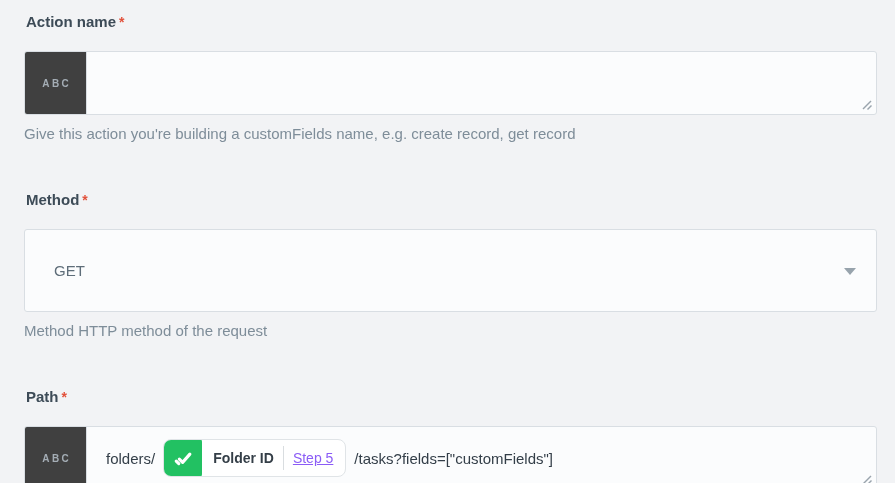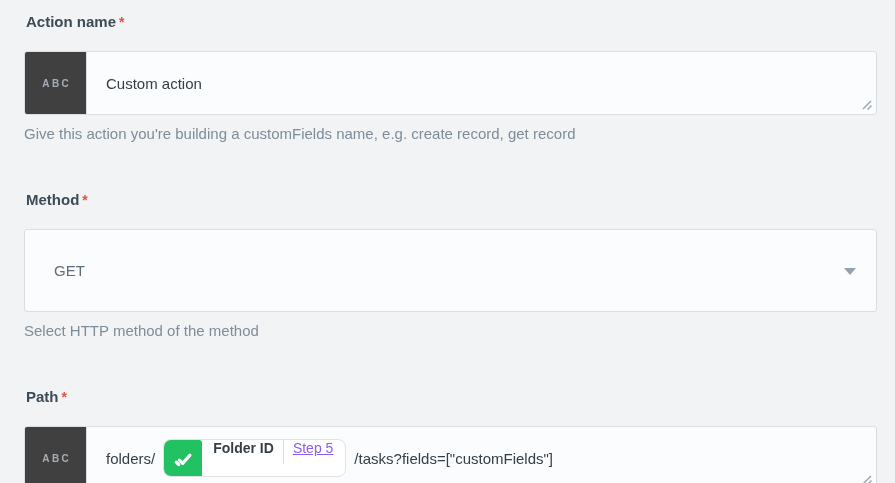--- a/index.html
+++ b/index.html
@@ -99,20 +99,21 @@
 
   .helper-text {
     margin-top: 10px;
     font-size: 15px;
     line-height: 18px;
     color: #7e8d99;
   }
 
   .token-pill {
     display: inline-flex;
+    align-items: center;
     height: 38px;
     margin: 0 8px;
     background: #ffffff;
     border: 1px solid #e0e4e7;
     border-radius: 8px;
     overflow: hidden;
     cursor: pointer;
     flex: 0 0 auto;
   }
   .token-icon-box {
@@ -147,36 +148,35 @@
 </style>
 </head>
 <body>
 
 <div class="form">
 
   <div class="form-section">
     <div class="field-label"><span>Action name</span><span class="required-star">*</span></div>
     <div class="input-row">
       <div class="prefix-badge">ABC</div>
-      <div class="input-value">Custom action</div>
       <svg class="resize-handle" viewBox="0 0 11 11">
         <line x1="2" y1="10" x2="10" y2="2" stroke="#9aa4ad" stroke-width="1.4"></line>
         <line x1="6.5" y1="10.5" x2="10.5" y2="6.5" stroke="#9aa4ad" stroke-width="1.4"></line>
       </svg>
     </div>
     <div class="helper-text">Give this action you're building a customFields name, e.g. create record, get record</div>
   </div>
 
   <div class="form-section">
     <div class="field-label"><span>Method</span><span class="required-star">*</span></div>
     <div class="select-row">
       <span>GET</span>
       <span class="select-caret"></span>
     </div>
-    <div class="helper-text">Select HTTP method of the method</div>
+    <div class="helper-text">Method HTTP method of the request</div>
   </div>
 
   <div class="form-section">
     <div class="field-label"><span>Path</span><span class="required-star">*</span></div>
     <div class="input-row">
       <div class="prefix-badge">ABC</div>
       <div class="input-value">
         <span>folders/</span>
         <span class="token-pill">
           <span class="token-icon-box">

